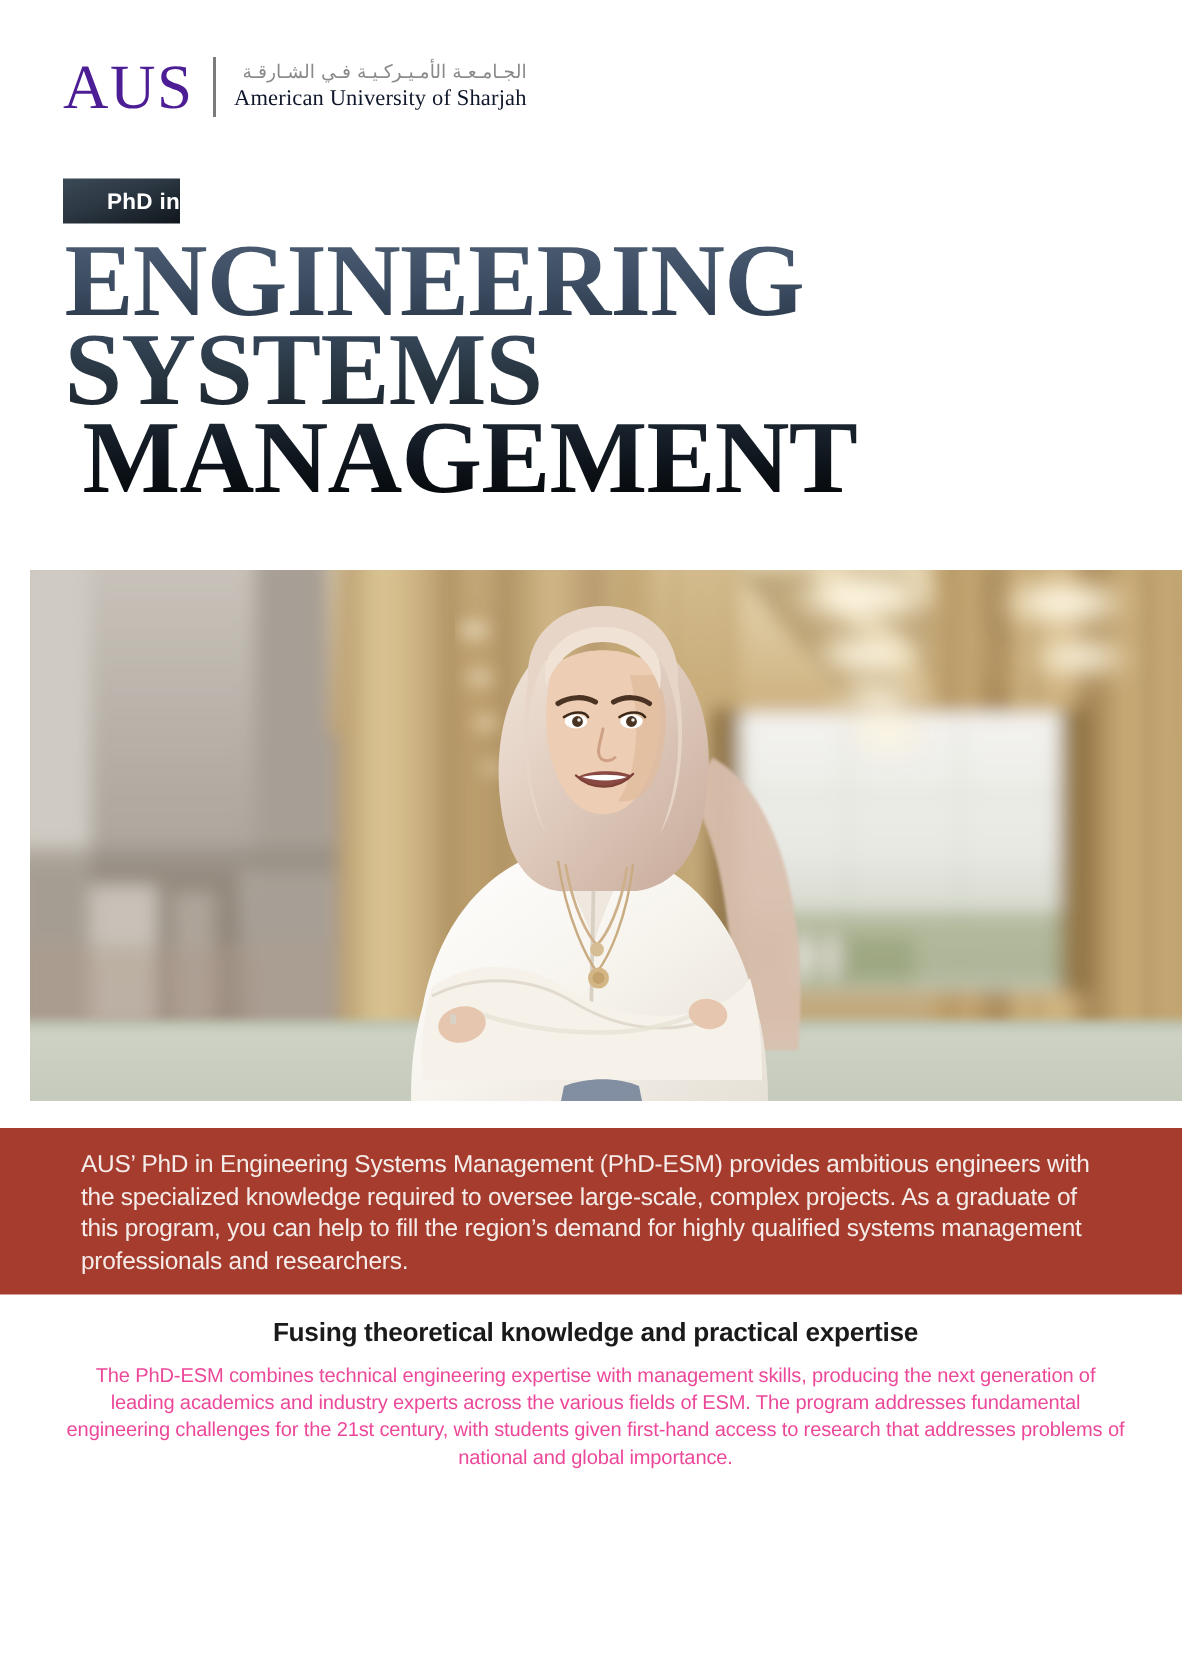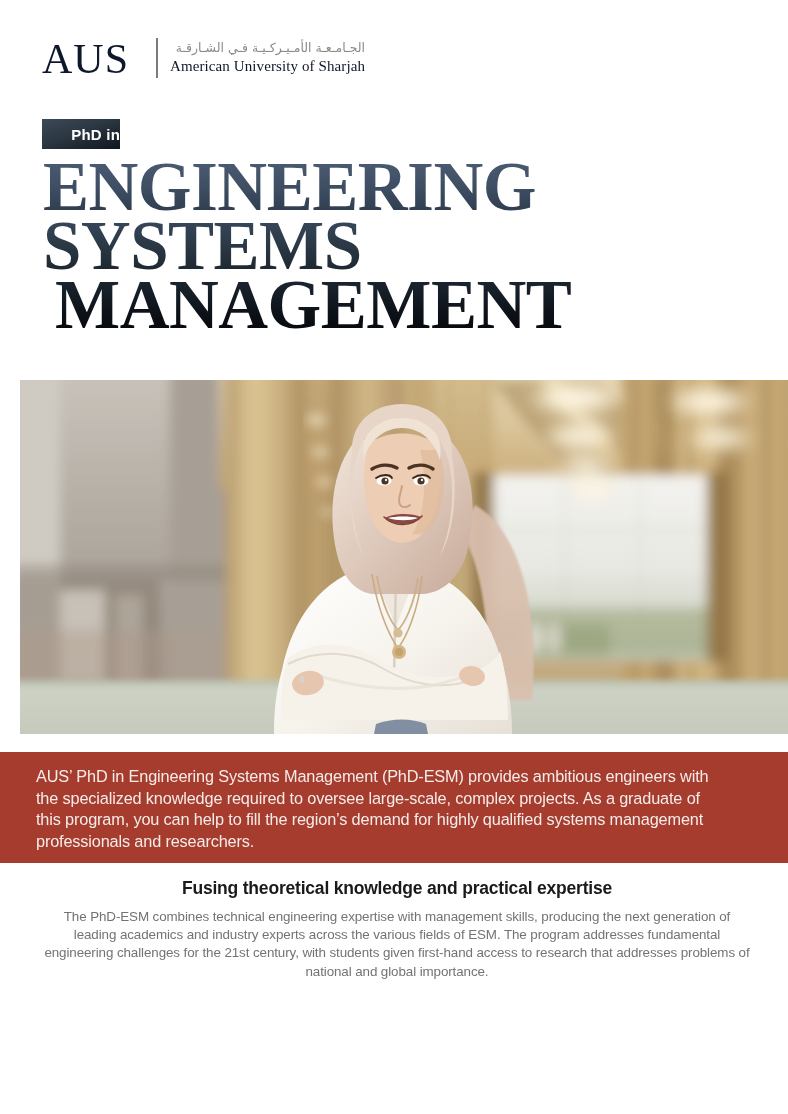--- a/index.html
+++ b/index.html
@@ -23,23 +23,23 @@
     top: 34px;
     display: flex;
     align-items: center;
     height: 48px;
   }
   .logo-aus {
     font-family: "Liberation Serif", serif;
     font-size: 42px;
     line-height: 42px;
     letter-spacing: 1px;
-    color: #0f172a;
+    color: #4c1d95;
     font-weight: 400;
-    padding-right: 27px;
+    padding-right: 13px;
     position: relative;
     top: 1px;
   }
   .logo-rule {
     width: 2px;
     height: 40px;
     background: #7b7b7b;
     margin-right: 12px;
   }
   .logo-words {
@@ -134,21 +134,21 @@
     position: absolute;
     left: 0;
     top: 752px;
     width: 788px;
     height: 111px;
     background: #a63c2e;
   }
   .red-band p {
     margin: 0;
     position: absolute;
-    left: 36px;
+    left: 54px;
     top: 14px;
     width: 690px;
     color: #f5ece9;
     font-size: 16.3px;
     line-height: 21.5px;
     font-family: "Liberation Sans", sans-serif;
     letter-spacing: -0.15px;
   }
 
   
@@ -165,21 +165,21 @@
     line-height: 21px;
     font-weight: bold;
     color: #1a1a1a;
     letter-spacing: -0.2px;
     font-family: "Liberation Sans", sans-serif;
   }
   .section p {
     margin: 0;
     font-size: 13.4px;
     line-height: 18.2px;
-    color: #737373;
+    color: #ec4899;
     letter-spacing: -0.1px;
     font-family: "Liberation Sans", sans-serif;
   }
 </style>
 </head>
 <body>
 
 <div class="logo-block">
   <div class="logo-aus">AUS</div>
   <div class="logo-rule"></div>

